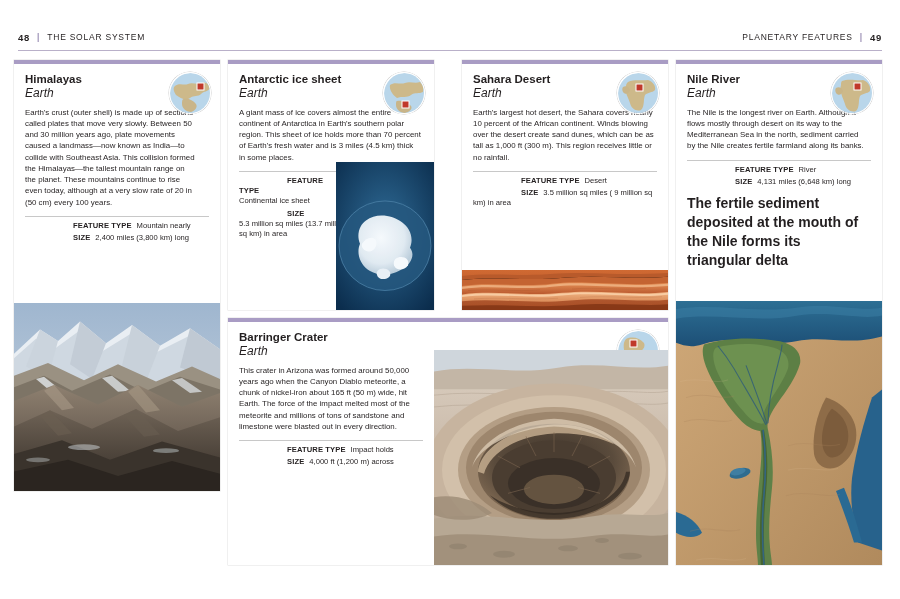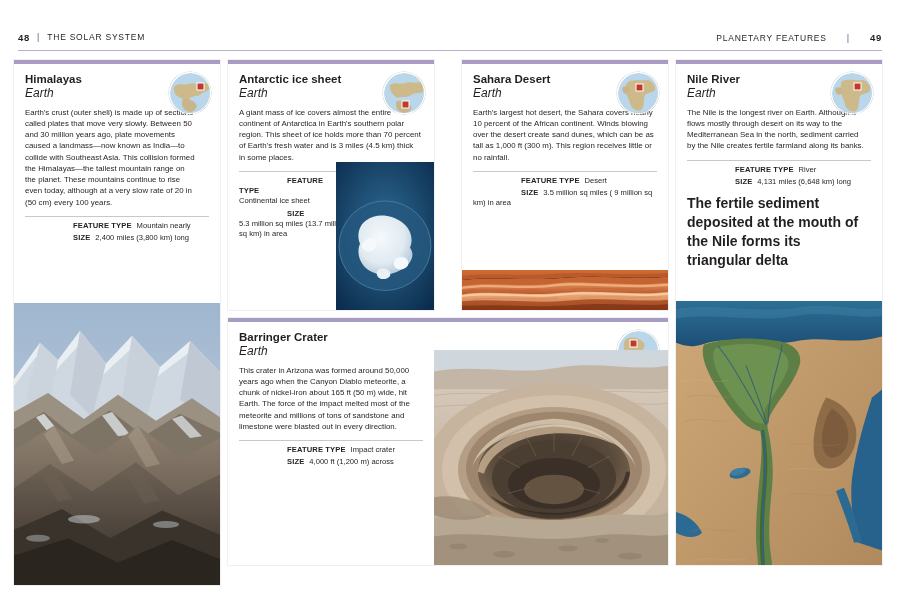--- a/index.html
+++ b/index.html
@@ -24,21 +24,21 @@
     font-size: 8.5px;
     letter-spacing: 0.09em;
     color: #231f20;
   }
   .header .left {
     position: absolute; left: 18px; top: 0;
     display: flex; align-items: flex-start; gap: 7px;
   }
   .header .right {
     position: absolute; right: 18px; top: 0;
-    display: flex; align-items: center; gap: 20px;
+    display: flex; gap: 7px;
   }
   .header .folio { font-weight: bold; font-size: 9.5px; }
   .header .rule { color: #9b8fb5; font-weight: bold; }
   .header .secname { font-weight: normal; }
   .headrule {
     position: absolute;
     left: 18px; right: 18px; top: 50px;
     height: 1px;
     background: #b9b0c9;
   }
@@ -120,21 +120,21 @@
 
   
   .photo {
     position: absolute;
     left: 0; right: 0; bottom: 0;
     overflow: hidden;
   }
   .photo svg, .photo .imgbox { display: block; width: 100%; height: 100%; }
 
   
-  #card-himalayas   { left: 14px;  top: 60px;  width: 206px; height: 525px; }
+  #card-himalayas   { left: 14px;  top: 60px;  width: 206px; height: 431px; }
   #card-antarctic   { left: 228px; top: 60px;  width: 206px; height: 250px; }
   #card-sahara      { left: 462px; top: 60px;  width: 206px; height: 250px; }
   #card-nile        { left: 676px; top: 60px;  width: 206px; height: 505px; }
   #card-barringer   { left: 228px; top: 318px; width: 440px; height: 247px; }
 
   
   #photo-himalayas  { top: 239px; }
   #photo-antarctic  { top: 98px; left: 108px; right: 0; bottom: 0; }
   #photo-sahara     { top: 206px; }
   #photo-nile       { top: 237px; }
@@ -436,21 +436,21 @@
     </div>
   </div>
 
   <div class="card" id="card-barringer">
     <div class="card-inner barringer-text">
       <div class="title">Barringer Crater</div>
       <div class="subtitle">Earth</div>
       <div class="body" style="width:180px">This crater in Arizona was formed around 50,000 years ago when the Canyon Diablo meteorite, a chunk of nickel-iron about 165 ft (50 m) wide, hit Earth. The force of the impact melted most of the meteorite and millions of tons of sandstone and limestone were blasted out in every direction.</div>
       <div class="divider"></div>
       <div class="specrow">
-        <span class="speclabel">FEATURE TYPE</span><span class="specval">Impact crater</span>
+        <span class="speclabel">FEATURE TYPE</span><span class="specval">Impact holds</span>
       </div>
       <div class="specrow">
         <span class="speclabel">SIZE</span><span class="specval">4,000 ft (1,200 m) across</span>
       </div>
     </div>
 
     <div class="globe">
       <svg width="42" height="42" viewBox="0 0 42 42">
         <circle cx="21" cy="21" r="21" fill="#b9d6ea"></circle>
         <path d="M8,8 C14,5 22,7 26,12 C28,16 24,20 20,22 C18,27 22,32 20,37 C15,38 10,33 8,27 C6,20 4,12 8,8 Z" fill="#cdb98a"></path>

